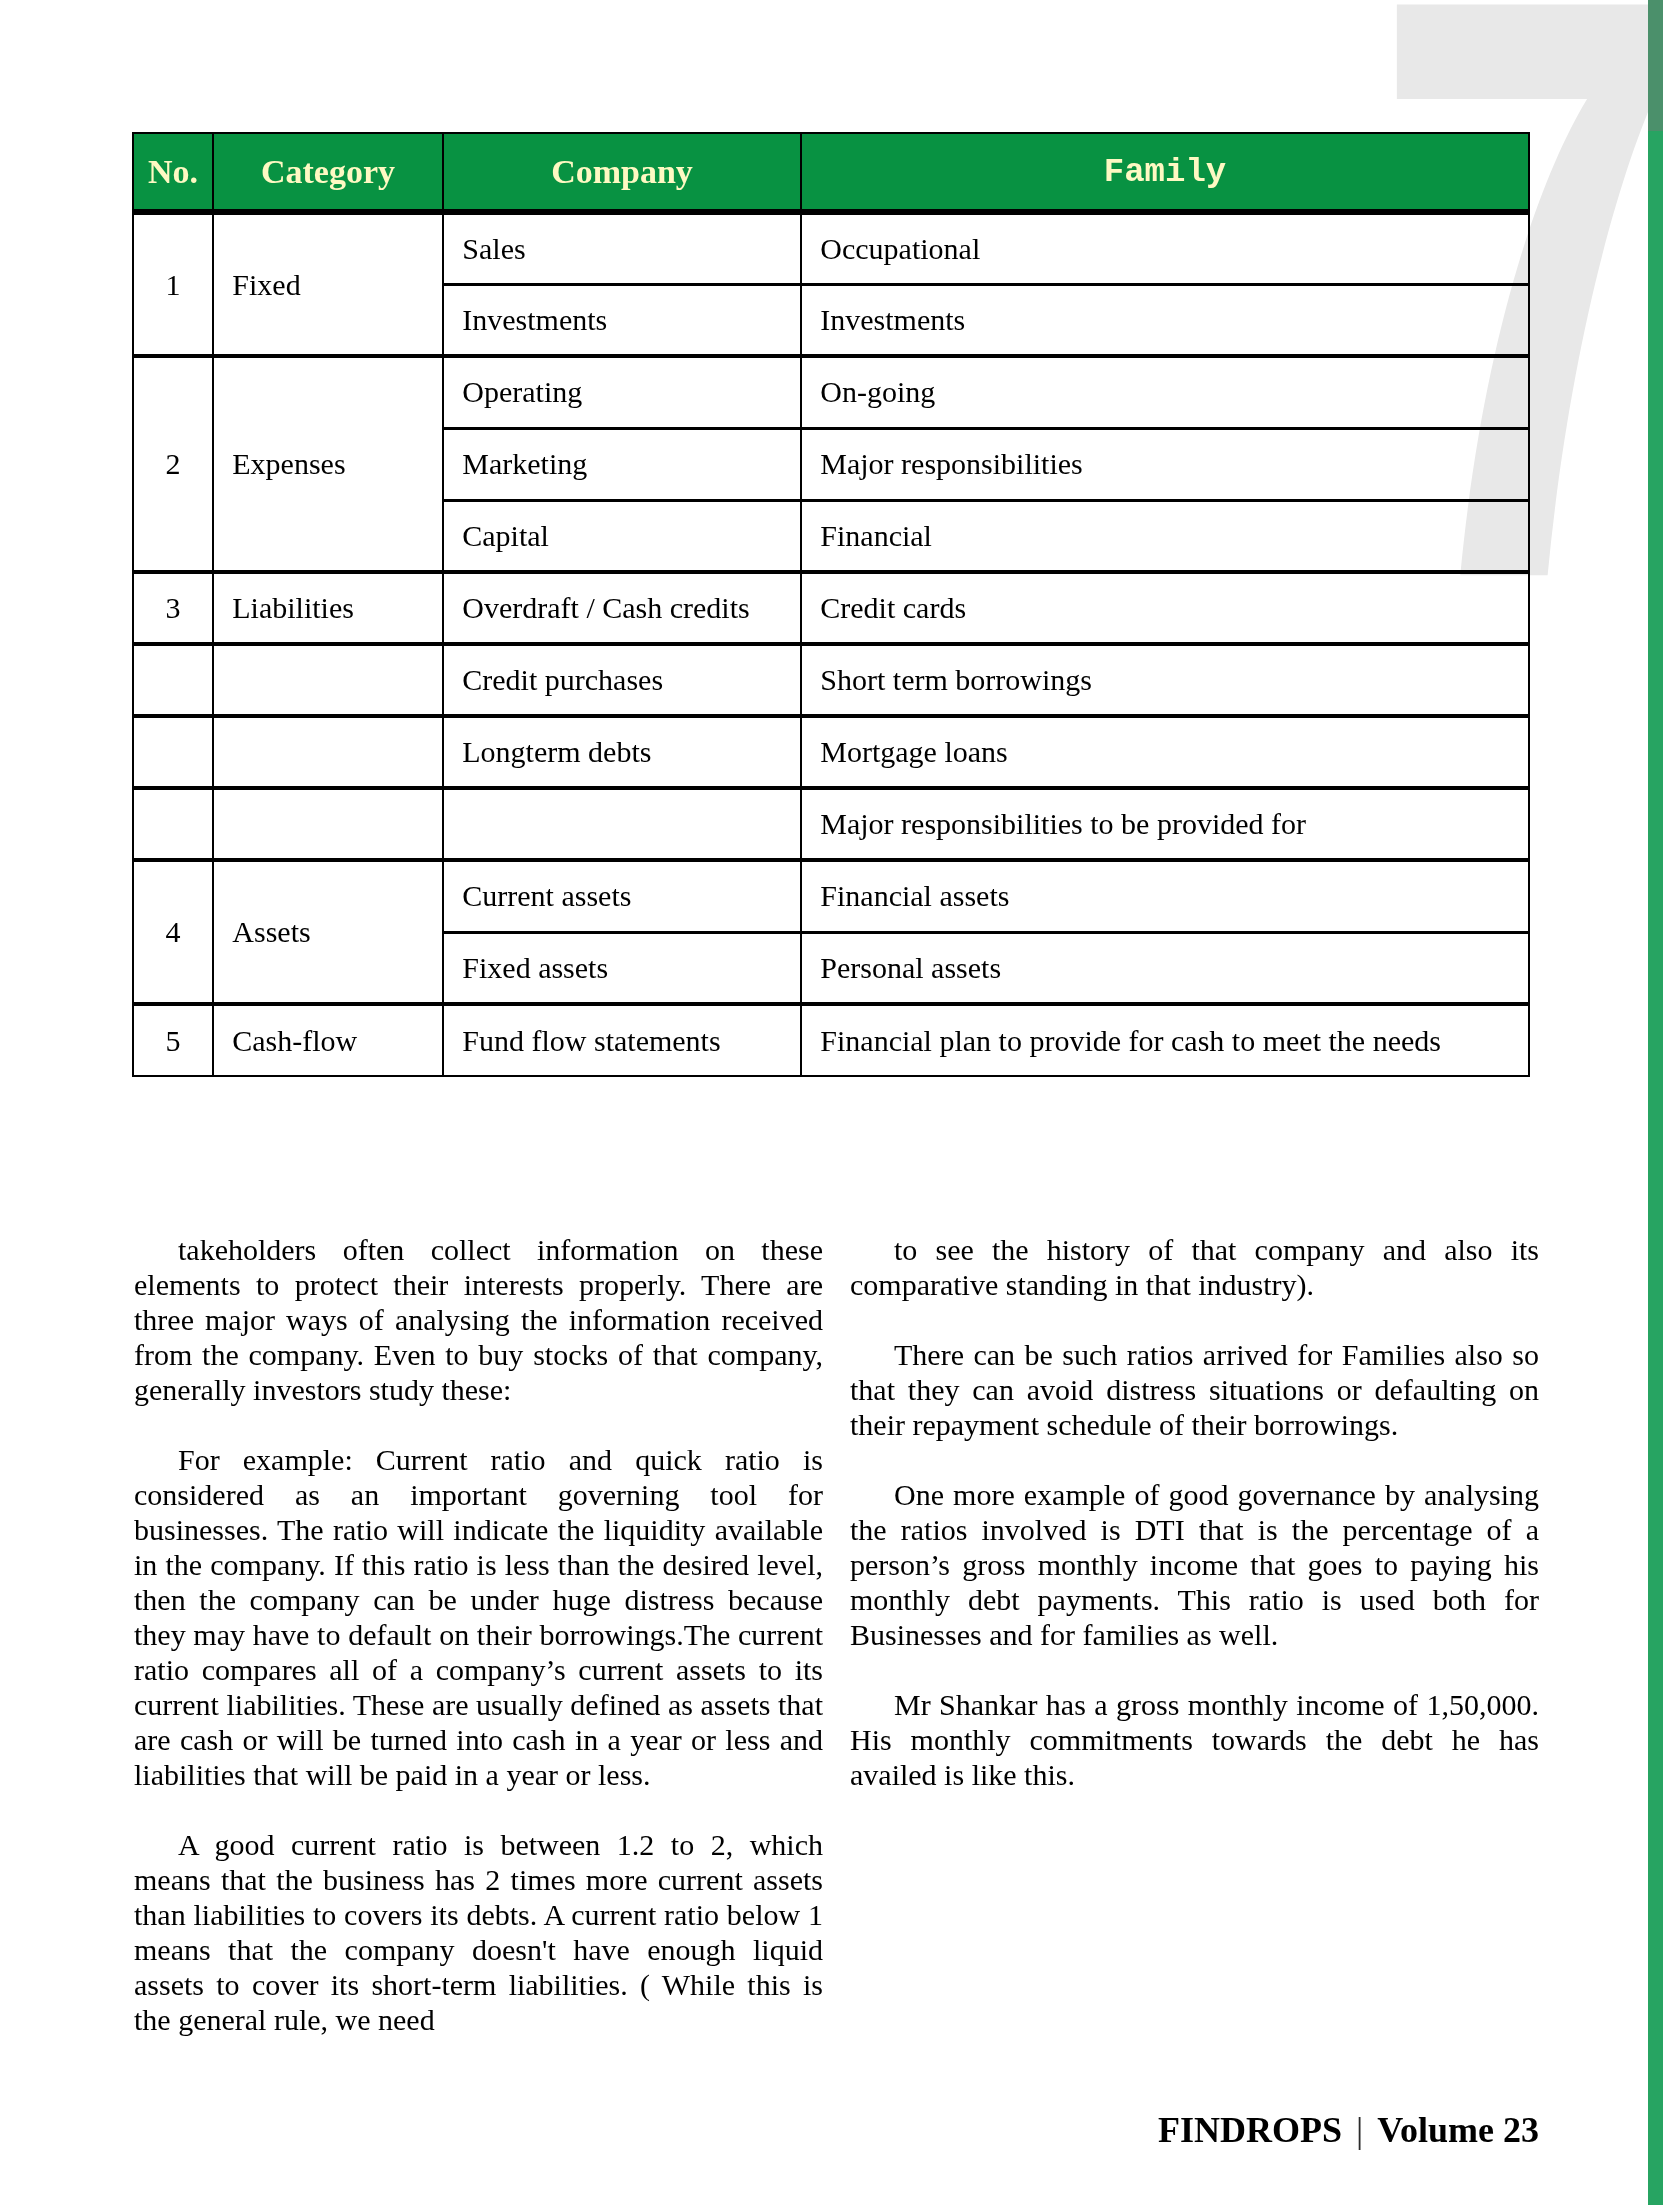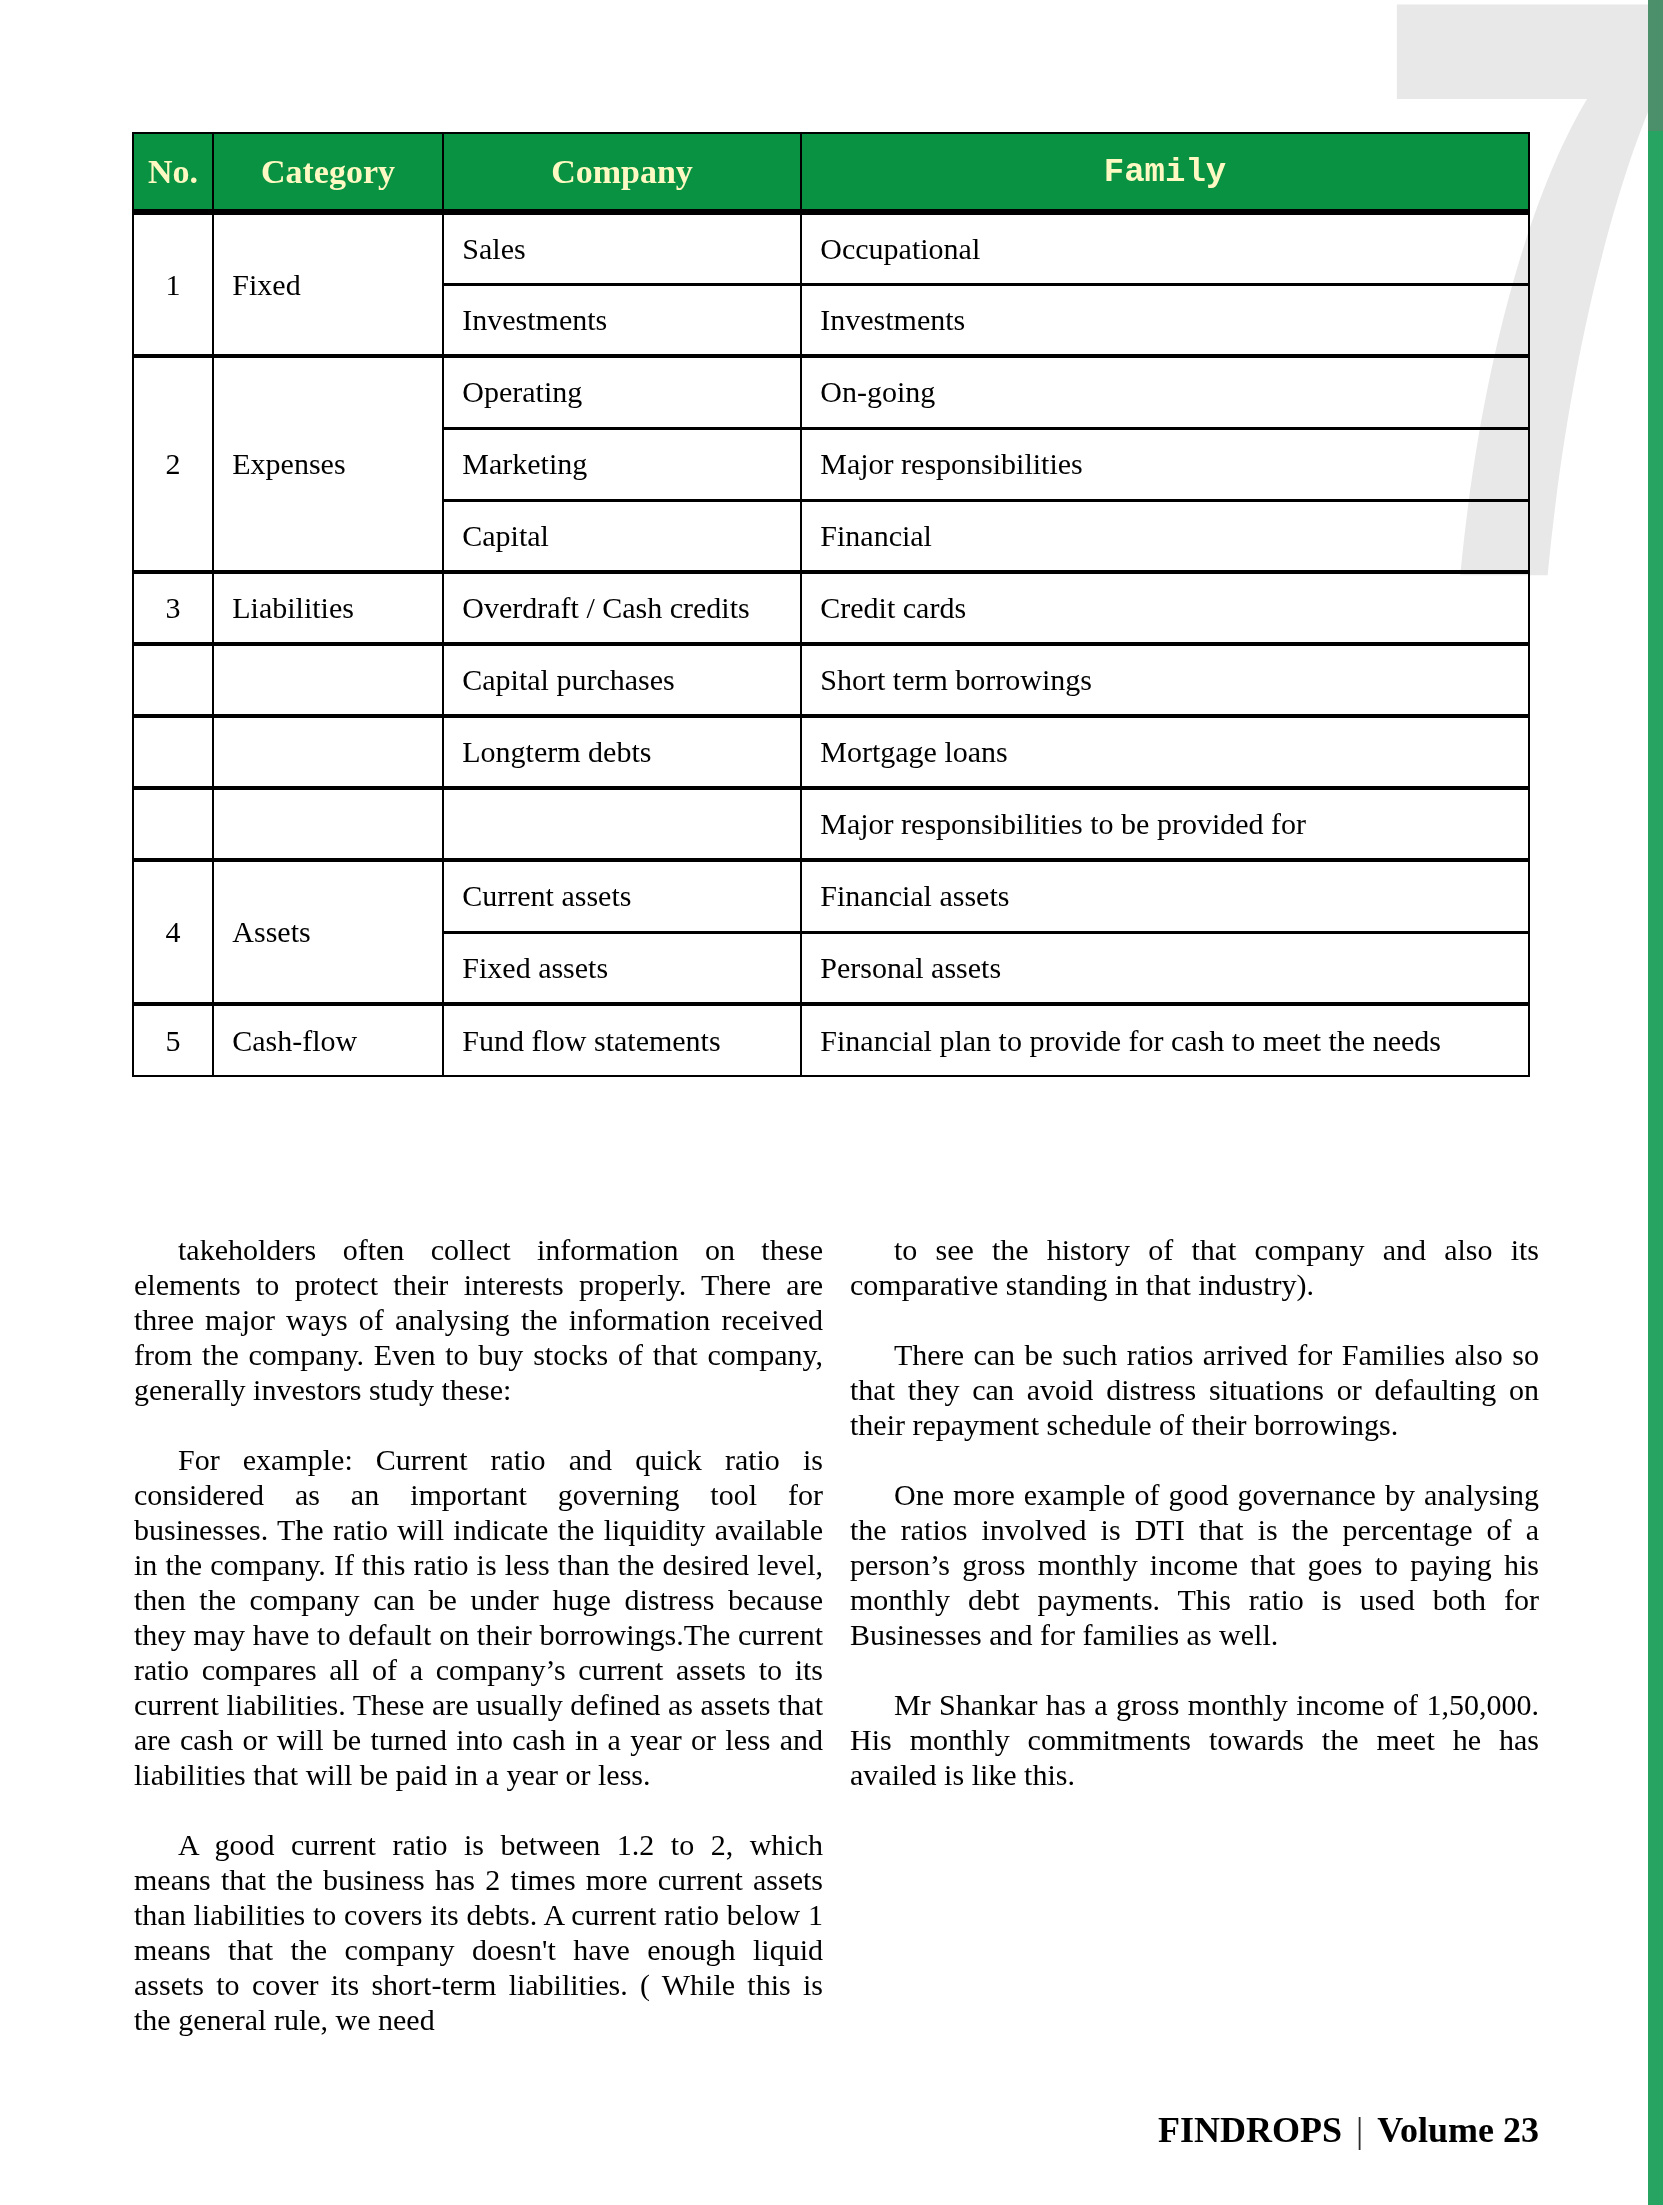--- a/index.html
+++ b/index.html
@@ -107,21 +107,21 @@
 
       <tr class="group-start">
         <td class="cell-no">3</td>
         <td>Liabilities</td>
         <td>Overdraft / Cash credits</td>
         <td>Credit cards</td>
       </tr>
       <tr class="group-start">
         <td class="cell-no"></td>
         <td></td>
-        <td>Capital purchases</td>
+        <td>Credit purchases</td>
         <td>Short term borrowings</td>
       </tr>
       <tr class="group-start">
         <td class="cell-no"></td>
         <td></td>
         <td>Longterm debts</td>
         <td>Mortgage loans</td>
       </tr>
       <tr class="group-start">
         <td class="cell-no"></td>
@@ -153,21 +153,21 @@
   <div class="col col-left">
     <p>takeholders often collect information on these elements to protect their interests properly. There are three major ways of analysing the information received from the company. Even to buy stocks of that company, generally investors study these:</p>
     <p>For example: Current ratio and quick ratio is considered as an important governing tool for businesses. The ratio will indicate the liquidity available in the company. If this ratio is less than the desired level, then the company can be under huge distress because they may have to default on their borrowings.The current ratio compares all of a company’s current assets to its current liabilities. These are usually defined as assets that are cash or will be turned into cash in a year or less and liabilities that will be paid in a year or less.</p>
     <p>A good current ratio is between 1.2 to 2, which means that the business has 2 times more current assets than liabilities to covers its debts. A current ratio below 1 means that the company doesn't have enough liquid assets to cover its short-term liabilities. ( While this is the general rule, we need</p>
   </div>
 
   <div class="col col-right">
     <p>to see the history of that company and also its comparative standing in that industry).</p>
     <p>There can be such ratios arrived for Families also so that they can avoid distress situations or defaulting on their repayment schedule of their borrowings.</p>
     <p>One more example of good governance by analysing the ratios involved is DTI that is the percentage of a person’s gross monthly income that goes to paying his monthly debt payments. This ratio is used both for Businesses and for families as well.</p>
-    <p>Mr Shankar has a gross monthly income of 1,50,000. His monthly commitments towards the meet he has availed is like this.</p>
+    <p>Mr Shankar has a gross monthly income of 1,50,000. His monthly commitments towards the debt he has availed is like this.</p>
   </div>
 
   <div class="footer">
     <span>FINDROPS</span><span class="sep">|</span><span>Volume 23</span>
   </div>
 
 </div>
 
 
 </body></html>

